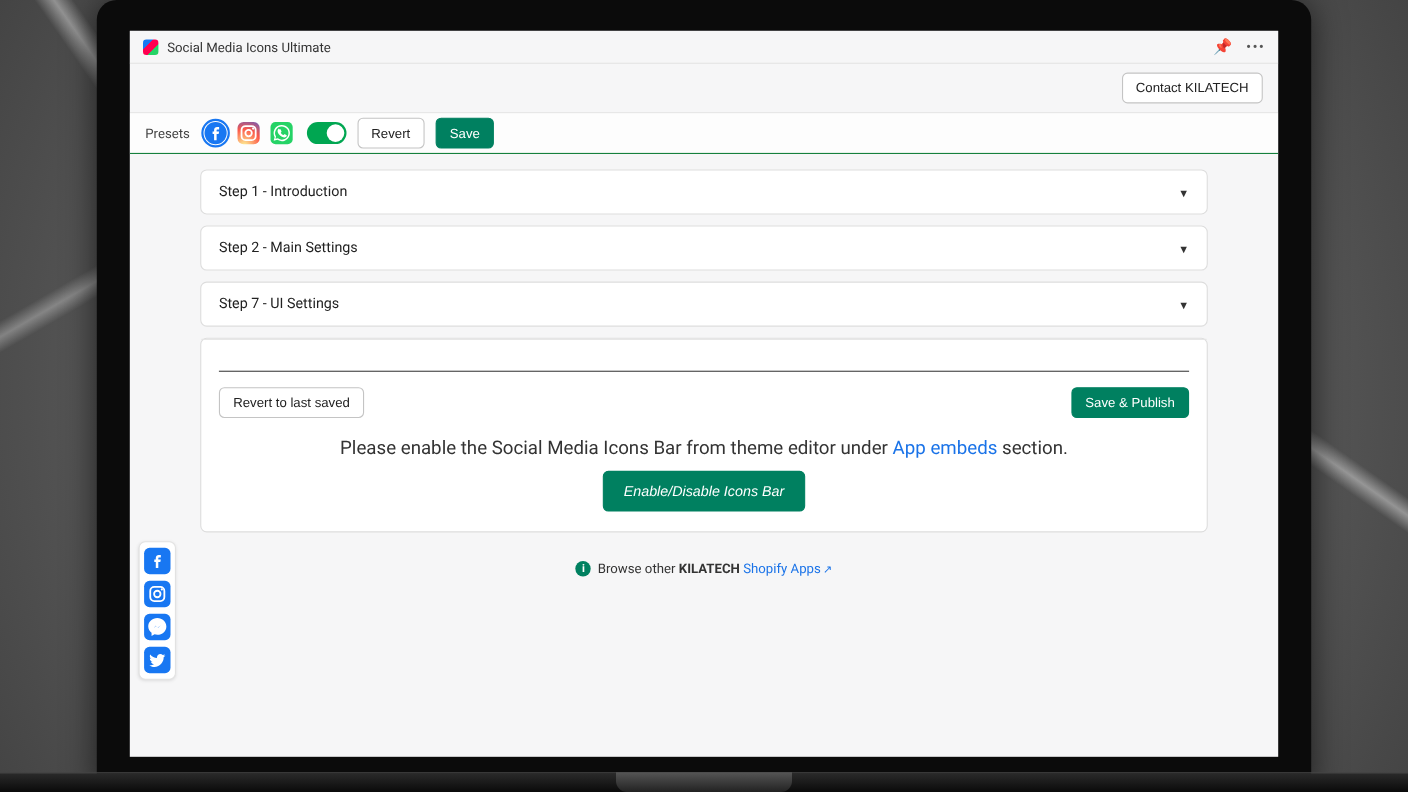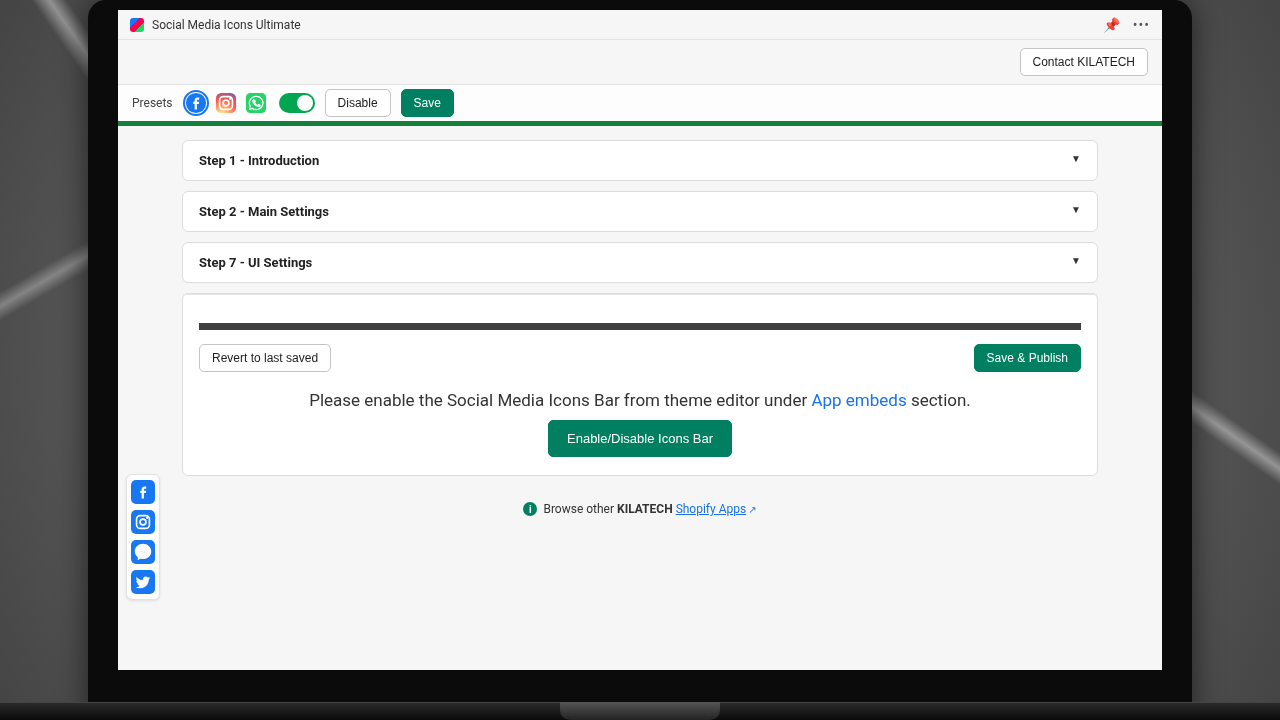--- a/index.html
+++ b/index.html
@@ -23,21 +23,21 @@
       radial-gradient(circle at 50% 50%, #888 0%, #444 100%);
   }
   .laptop-frame {
     position: absolute;
     left: 88px;
     top: 0;
     width: 1104px;
     height: 720px;
     background: #0b0b0b;
     border-radius: 18px 18px 0 0;
-    padding: 10px 30px 0 30px;
+    padding: 28px 30px 0 30px;
     box-shadow: 0 0 30px rgba(0,0,0,0.6);
   }
   .laptop-base {
     position: absolute;
     left: 0;
     bottom: 0;
     width: 1280px;
     height: 18px;
     background: linear-gradient(#2a2a2a, #0a0a0a);
     border-top: 1px solid #444;
@@ -96,21 +96,21 @@
   }
   .btn-primary {
     background: #008060;
     border-color: #008060;
     color: #fff;
   }
   .toolbar {
     display: flex;
     align-items: center;
     padding: 4px 14px;
-    border-bottom: 5px solid #15803d;
+    border-bottom: 1px solid #15803d;
     background: #fdfdfd;
     gap: 10px;
   }
   .presets-label { font-size: 12px; color: #444; }
   .preset-icons { display: flex; gap: 4px; }
   .preset-icon {
     width: 26px; height: 26px; border-radius: 50%;
     display: flex; align-items: center; justify-content: center;
     border: 2px solid transparent;
   }
@@ -135,72 +135,73 @@
     padding: 14px 64px 40px 64px;
   }
   .accordion {
     border: 1px solid #ddd;
     border-radius: 6px;
     background: #fff;
     margin-bottom: 10px;
   }
   .acc-header {
     display: flex;
-    align-items: flex-start;
+    align-items: flex-end;
     justify-content: space-between;
     padding: 12px 16px;
     cursor: pointer;
     font-size: 13px;
-    font-weight: 700;
+    font-weight: 400;
     color: #222;
   }
   .chev { font-size: 10px; color: #333; }
   .acc-body {
     border-top: 1px solid #e5e5e5;
     padding: 14px 16px 18px;
     font-size: 12px;
     color: #333;
   }
   .acc-body a { color: #1a73e8; text-decoration: none; }
   .action-row {
     display: flex;
     justify-content: space-between;
     align-items: center;
-    border-top: 7px solid #404040;
+    border-top: 1px solid #404040;
     margin-top: 14px;
     padding-top: 14px;
   }
   .center-text {
     text-align: center;
     font-size: 17px;
     color: #333;
     margin-top: 18px;
   }
   .center-text a { color: #1a73e8; text-decoration: none; }
   .enable-row { text-align: center; margin-top: 10px; }
   .btn-big {
     font-size: 13px;
     padding: 10px 18px;
+    font-style: italic;
   }
   .footer {
     text-align: center;
     font-size: 12px;
     color: #333;
     margin-top: 26px;
     display: flex;
     justify-content: center;
     align-items: center;
     gap: 6px;
   }
   .footer .info-icon {
     width: 14px; height: 14px; border-radius: 50%; background: #008060; color: #fff;
     font-size: 10px; display: inline-flex; align-items: center; justify-content: center;
     font-weight: bold;
   }
-  .footer a { color: #1a73e8; text-decoration: underline; }
+  .footer a { color: #1a73e8; }
   .ext-icon { font-size: 10px; color: #1a73e8; margin-left: 2px; }
   .float-bar {
     position: absolute;
     left: 8px;
     bottom: 70px;
     width: 34px;
     background: #fff;
     border: 1px solid #e2e2e2;
     border-radius: 6px;
     padding: 5px 4px;
@@ -268,21 +269,21 @@
               <path d="M12 5.5a6.5 6.5 0 0 0-5.5 9.9l-.6 2.3 2.4-.6A6.5 6.5 0 1 0 12 5.5z" fill="#25d366"></path>
               <path d="M9.5 8.5c.2-.4.4-.4.6-.4h.5c.2 0 .4 0 .6.5l.7 1.7c.1.2 0 .4-.1.5l-.5.6c-.1.1-.1.3 0 .5.5.9 1.3 1.6 2.2 2 .2.1.4 0 .5-.1l.5-.6c.2-.2.4-.2.6-.1l1.6.8c.2.1.4.2.4.4 0 .3-.1 1-.6 1.4-.5.4-1.2.6-1.7.6-1.4 0-3.5-1-4.8-2.3-1.3-1.3-2-2.9-2-4.1 0-.5.2-1.2.6-1.7.2-.3.6-.5.9-.7z" fill="#fff"></path>
             </svg>
         </div>
       </div>
 
 
       <div class="toggle">
         <div class="toggle-knob"></div>
       </div>
-      <button class="btn">Disable</button>
+      <button class="btn">Revert</button>
       <button class="btn btn-primary">Save</button>
     </div>
 
     <div class="content">
 
       <div class="accordion">
         <div class="acc-header">
           <span>Step 1 - Introduction</span>
           <span class="chev">▼</span>
         </div>

